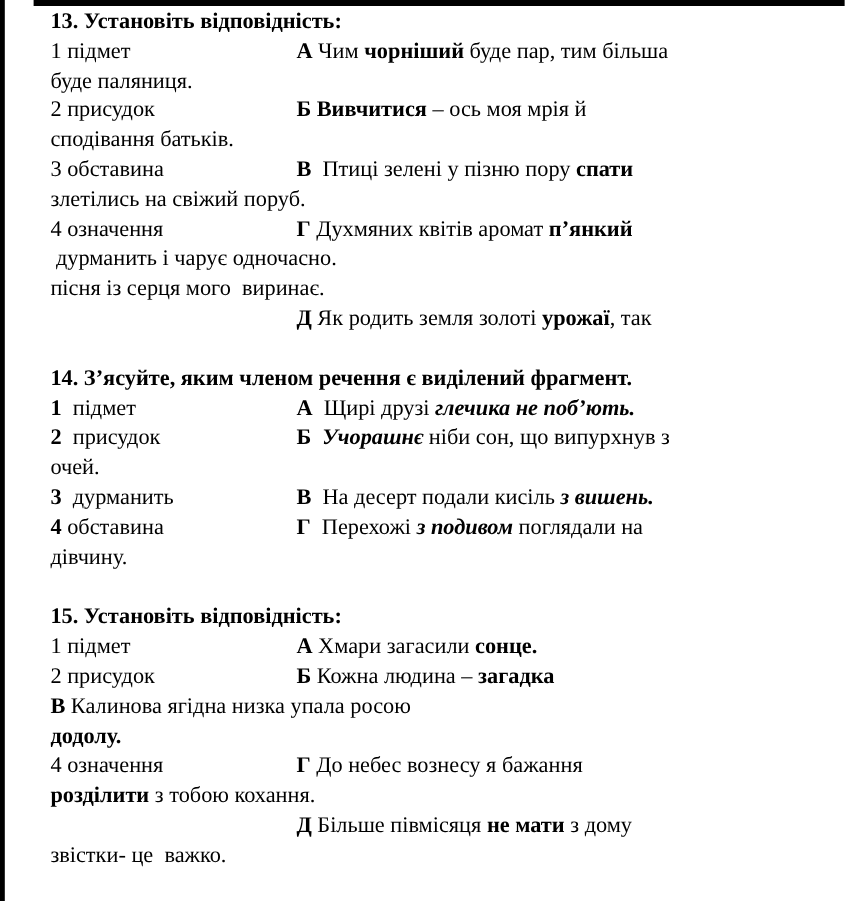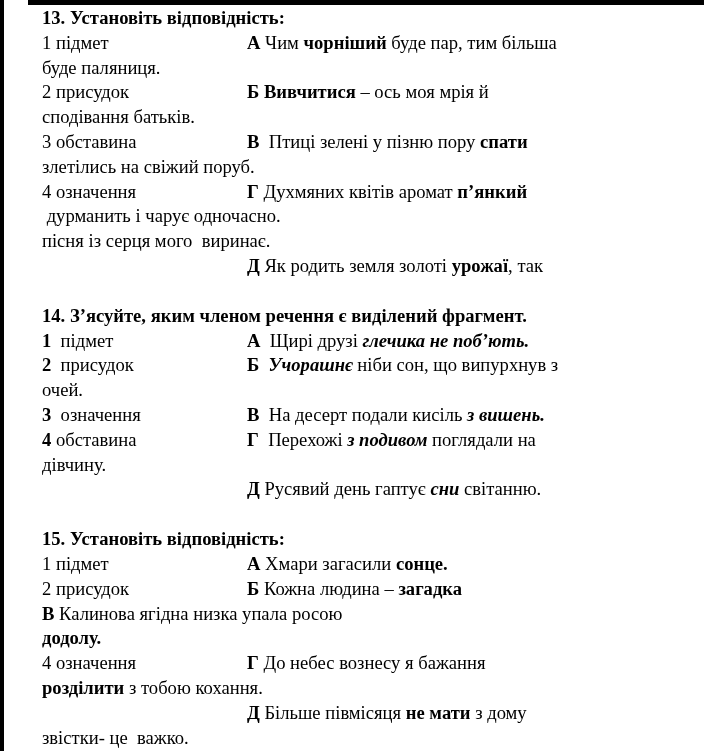--- a/index.html
+++ b/index.html
@@ -118,33 +118,29 @@
           <span class="right-cell"><span class="b">А</span><span class="">  Щирі друзі </span><span class="b i">глечика не поб’ють.</span></span>
         </div>
         <div class="text-row">
           <span class="left-cell"><span class="b">2</span><span class="">  присудок</span></span>
           <span class="right-cell"><span class="b">Б</span><span class="">  </span><span class="b i">Учорашнє</span><span class=""> ніби сон, що випурхнув з</span></span>
         </div>
         <div class="text-row">
           <span class="full-cell"><span class="">очей.</span></span>
         </div>
         <div class="text-row">
-          <span class="left-cell"><span class="b">3</span><span class="">  означення</span></span>
+          <span class="left-cell"><span class="b">3</span><span class="">  дурманить</span></span>
           <span class="right-cell"><span class="b">В</span><span class="">  На десерт подали кисіль </span><span class="b i">з вишень.</span></span>
         </div>
         <div class="text-row">
           <span class="left-cell"><span class="b">4</span><span class=""> обставина</span></span>
           <span class="right-cell"><span class="b">Г</span><span class="">  Перехожі </span><span class="b i">з подивом</span><span class=""> поглядали на</span></span>
         </div>
         <div class="text-row">
           <span class="full-cell"><span class="">дівчину.</span></span>
-        </div>
-        <div class="text-row">
-          <span class="left-cell"></span>
-          <span class="right-cell"><span class="b">Д</span><span class=""> Русявий день гаптує </span><span class="b i">сни</span><span class=""> світанню.</span></span>
         </div>
       </div>
       <div class="question-block">
         <div class="question-title">15. Установіть відповідність:</div>
         <div class="text-row">
           <span class="left-cell"><span class="">1 підмет</span></span>
           <span class="right-cell"><span class="b">А</span><span class=""> Хмари загасили </span><span class="b">сонце.</span></span>
         </div>
         <div class="text-row">
           <span class="left-cell"><span class="">2 присудок</span></span>

